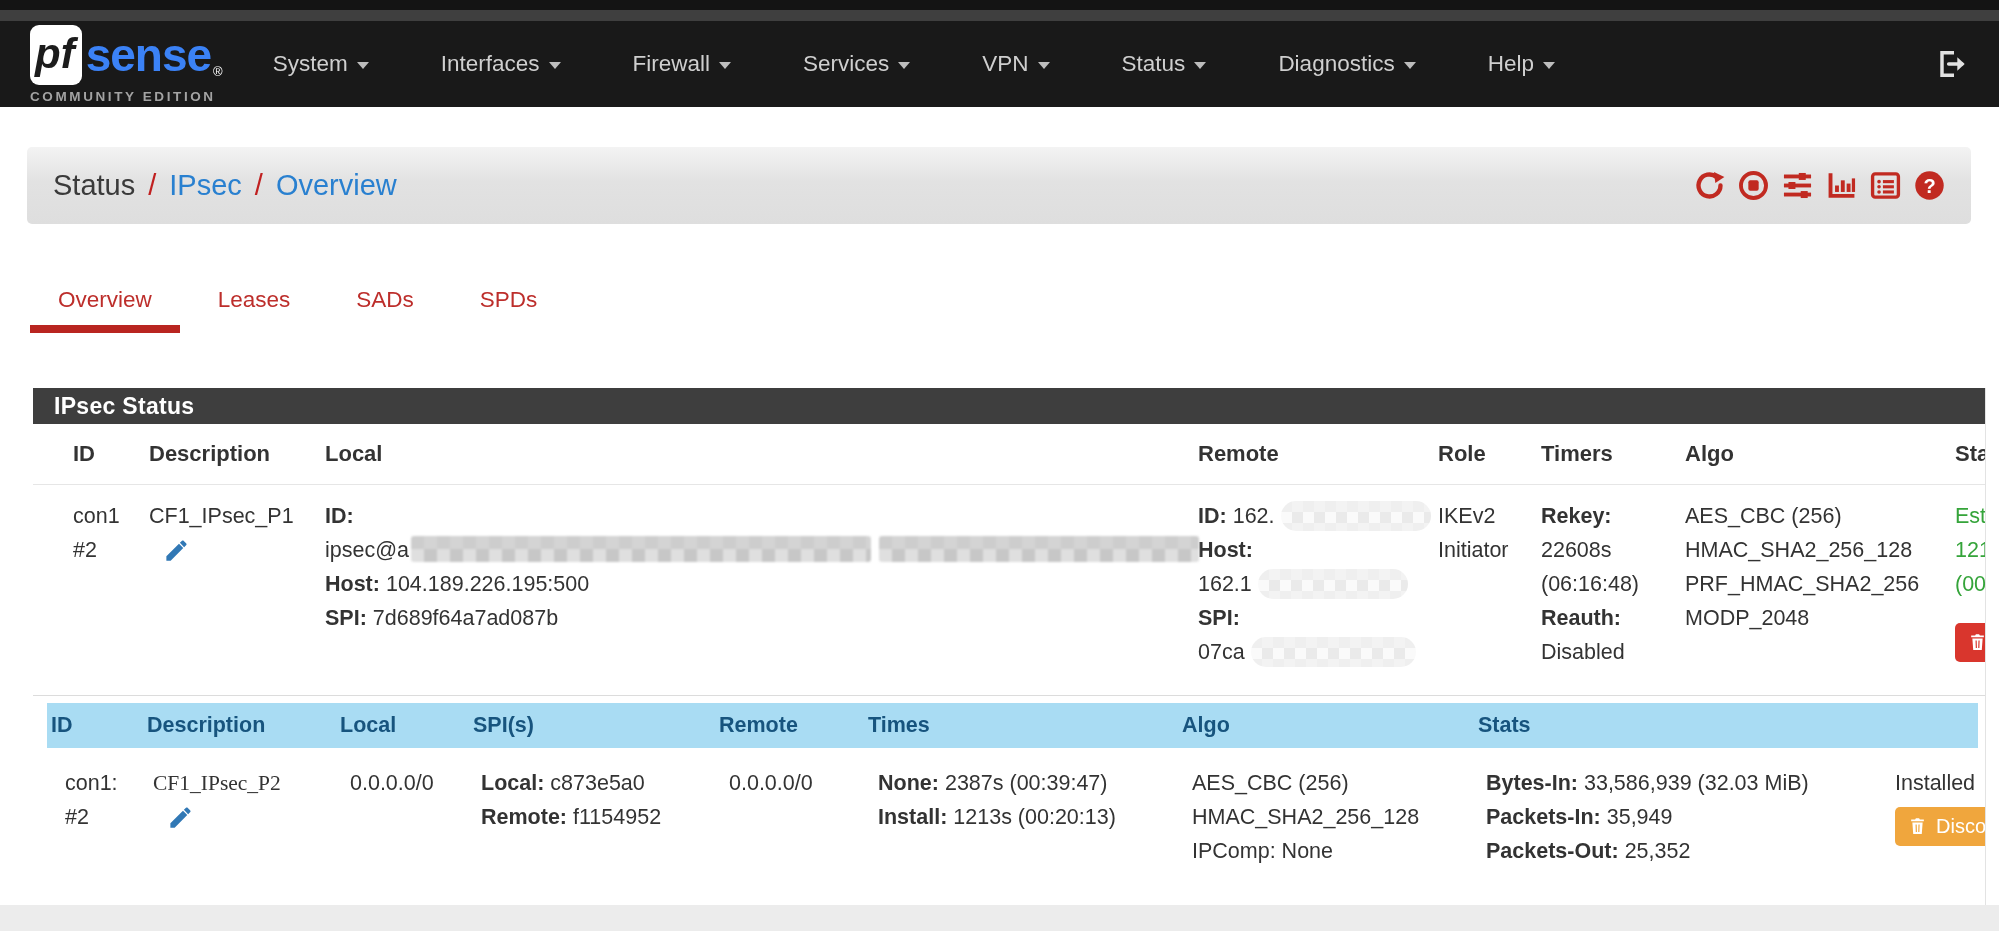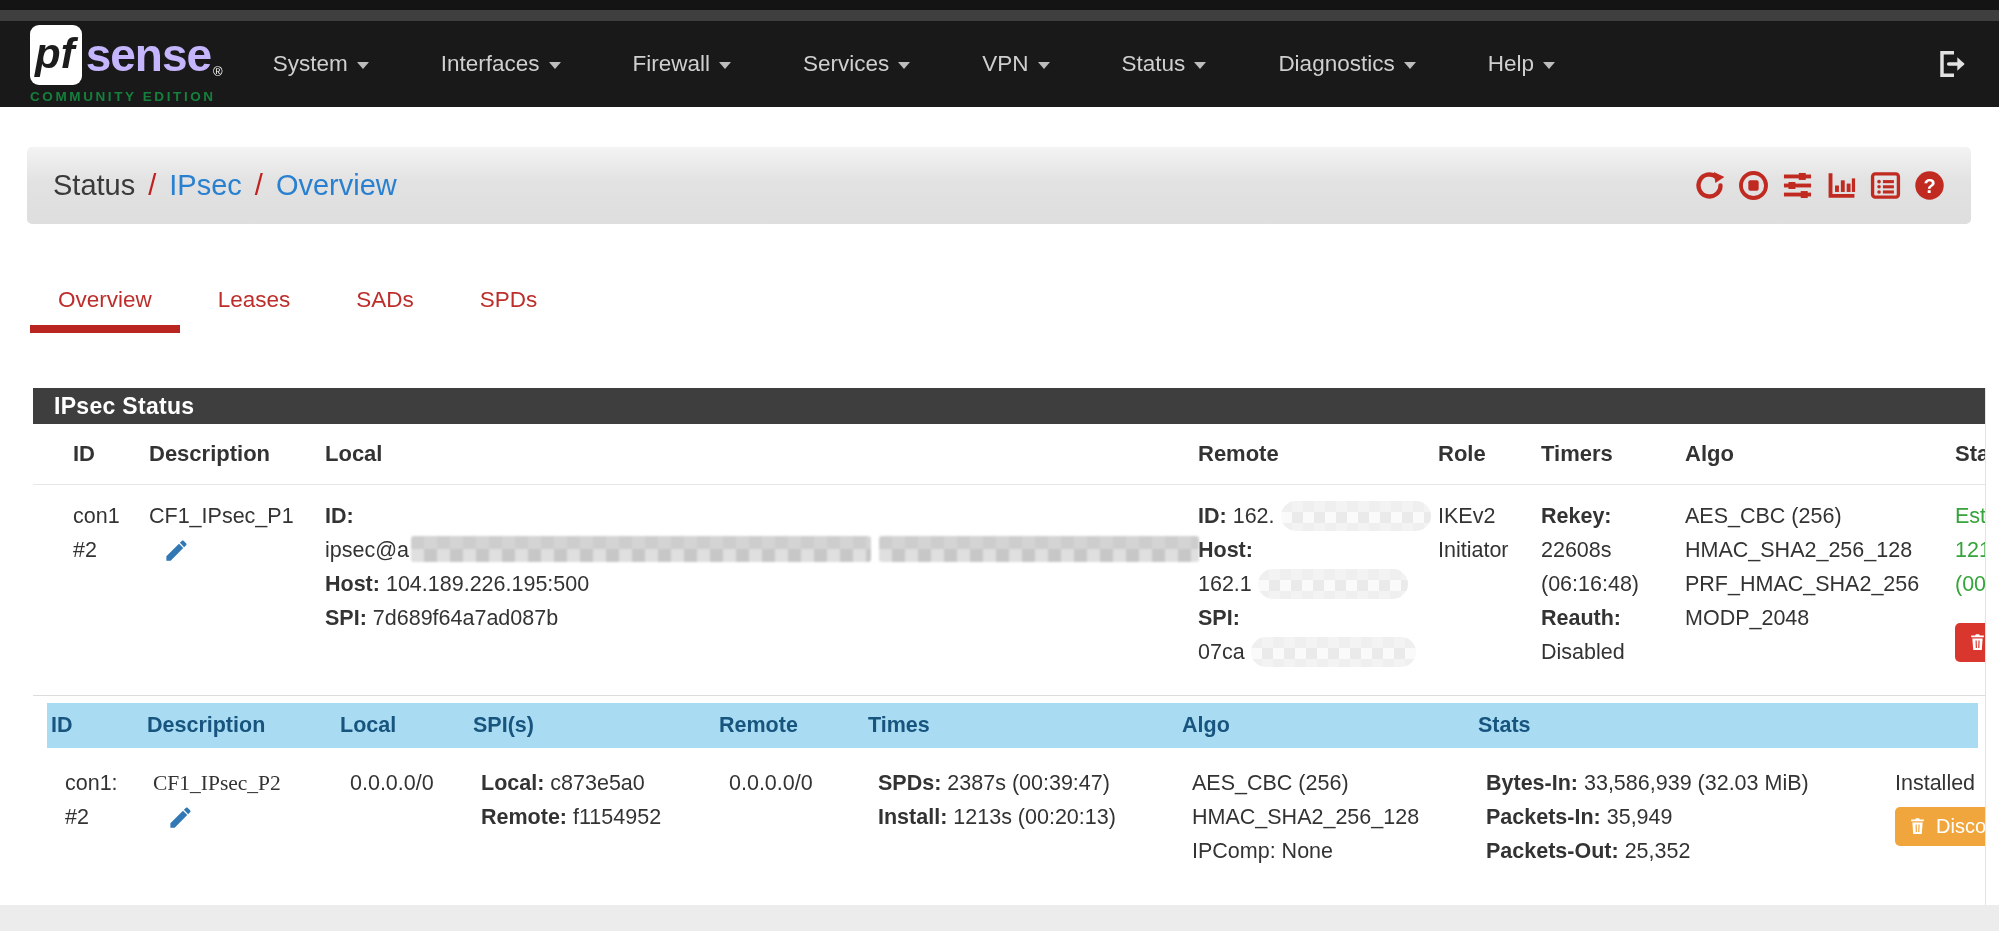--- a/index.html
+++ b/index.html
@@ -9,23 +9,23 @@
     background:#fff; color:#333; overflow:hidden; position:relative;
   }
   
   .strip1 { height:10px; background:#141414; }
   .strip2 { height:11px; background:#3f3f3f; }
   .navbar { height:86px; background:#191919; display:flex; align-items:center; padding:0 30px;justify-content:flex-end; }
   .brand { display:flex; flex-direction:column; cursor:pointer; margin-right:26px; }
   .brand-top { display:flex; align-items:center; }
   .pf-box { background:#fff; color:#1c1c1c; font-weight:bold; font-style:italic; font-size:42px;
             line-height:1; padding:8px 7px 10px 5px; border-radius:9px; }
-  .sense { color:#c4b5fd; font-weight:bold; font-size:46px; letter-spacing:-1px; margin-left:4px; }
+  .sense { color:#3b82f6; font-weight:bold; font-size:46px; letter-spacing:-1px; margin-left:4px; }
   .reg { color:#fff; font-size:13px; align-self:flex-end; margin:0 0 6px 2px; }
-  .edition { color:#15803d; font-size:13.5px; font-weight:bold; letter-spacing:2.6px; margin-top:4px; }
+  .edition { color:#a3a3a3; font-size:13.5px; font-weight:bold; letter-spacing:2.6px; margin-top:4px; }
   .nav-items { display:flex; margin-left:24px; }
   .nav-item { display:flex; align-items:center; color:#cfcfcf; font-size:22.5px;
               cursor:pointer; margin-right:72px; white-space:nowrap; }
   .caret { width:0; height:0; border-left:6px solid transparent; border-right:6px solid transparent;
            border-top:7px solid #bdbdbd; margin-left:9px; margin-top:3px; }
   .signout { margin-left:auto; cursor:pointer; display:flex; align-items:center; }
   
   .crumbbar { position:absolute; left:27px; right:28px; top:147px; height:77px;
               background:linear-gradient(#f3f3f3,#e2e2e2 45%,#dedede); border-radius:5px;
               display:flex; align-items:center; padding:0 26px; font-size:29px; }
@@ -284,21 +284,21 @@
         <div class="ln">0.0.0.0/0</div>
       </div>
       <div style="padding-left:8px;">
         <div class="ln"><span class="b">Local:</span><span>c873e5a0</span></div>
         <div class="ln"><span class="b">Remote:</span><span>f1154952</span></div>
       </div>
       <div style="padding-left:10px;">
         <div class="ln">0.0.0.0/0</div>
       </div>
       <div style="padding-left:10px;">
-        <div class="ln"><span class="b">SPDs:</span><span>2387s (00:39:47)</span></div>
+        <div class="ln"><span class="b">None:</span><span>2387s (00:39:47)</span></div>
         <div class="ln"><span class="b">Install:</span><span>1213s (00:20:13)</span></div>
       </div>
       <div style="padding-left:10px;">
         <div class="ln">AES_CBC (256)</div>
         <div class="ln">HMAC_SHA2_256_128</div>
         <div class="ln">IPComp: None</div>
       </div>
       <div style="padding-left:8px;">
         <div class="ln"><span class="b">Bytes-In:</span><span>33,586,939 (32.03 MiB)</span></div>
         <div class="ln"><span class="b">Packets-In:</span><span>35,949</span></div>

